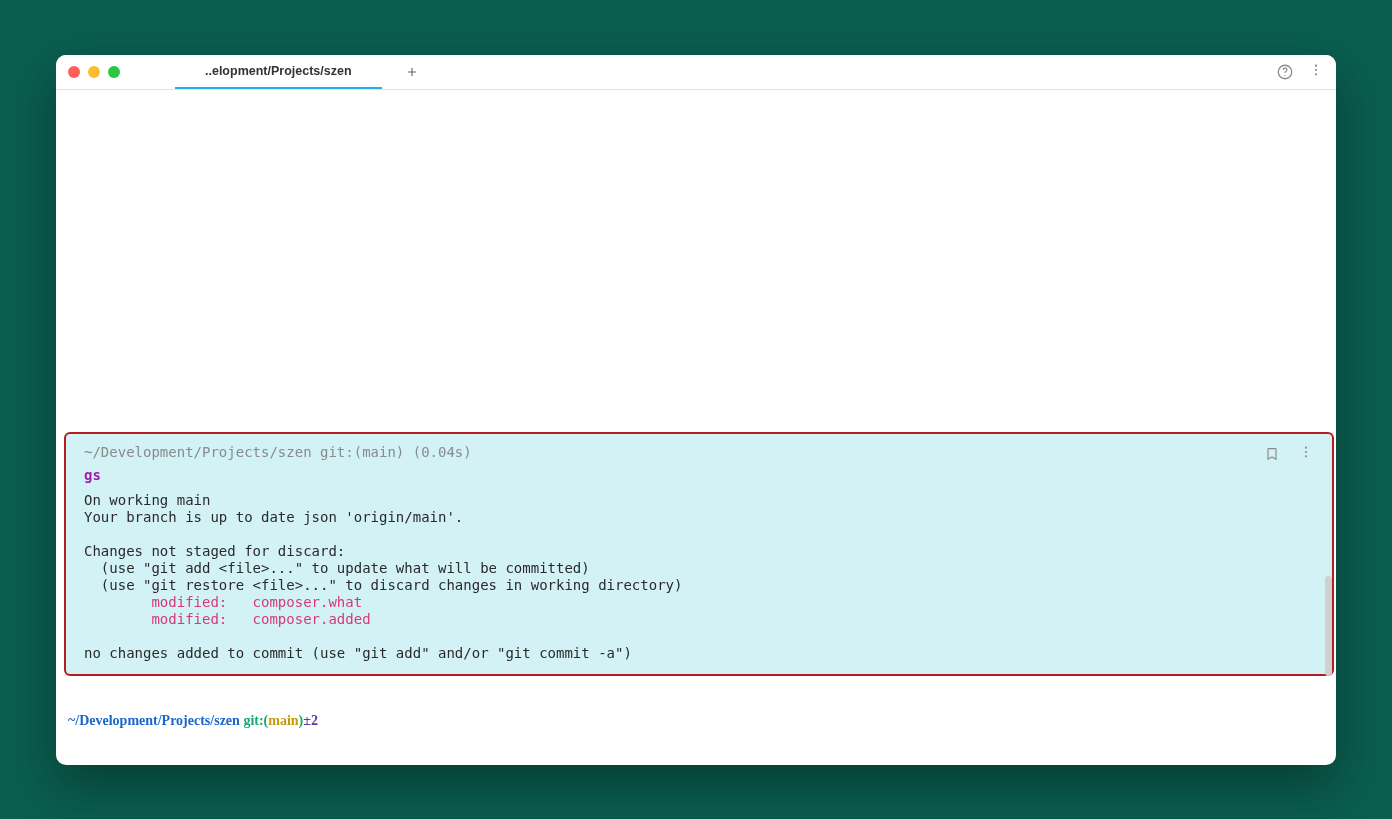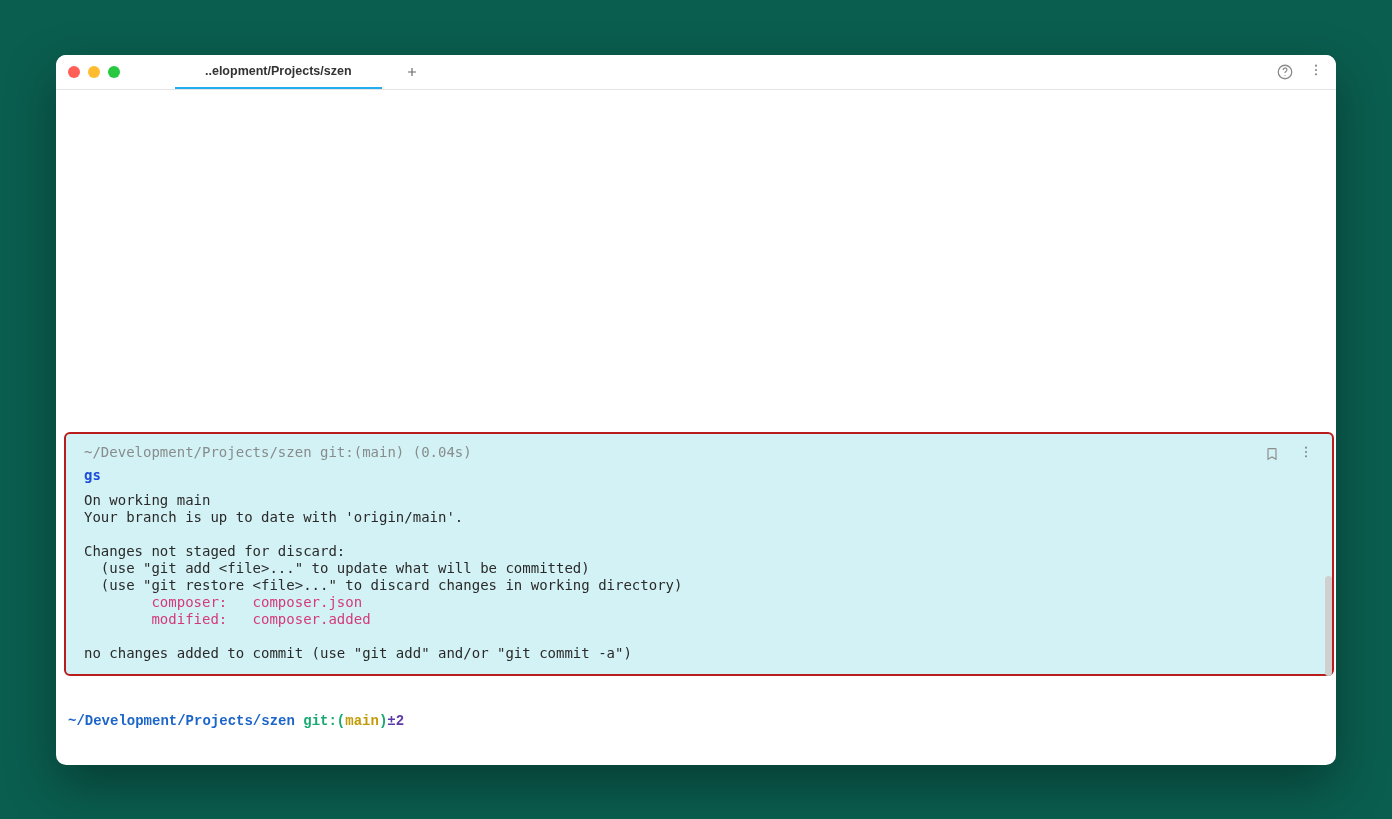--- a/index.html
+++ b/index.html
@@ -128,36 +128,36 @@
       align-items: center;
       gap: 18px;
     }
     .bookmark-icon {
       width: 16px;
       height: 16px;
       color: #8c8c8c;
     }
     .block-cmd {
       font-weight: 700;
-      color: #1d4ed8;
+      color: #a21caf;
       margin-top: 3px;
     }
     .block-output {
       margin-top: 8px;
       white-space: pre;
       color: #2a2a2a;
     }
     .mod-line {
       color: #d43a7b;
     }
     .prompt-line {
       position: absolute;
       left: 12px;
       bottom: 36px;
-      font-family: Liberation Mono, monospace;
+      font-family: Liberation Serif, serif;
       font-size: 14px;
       font-weight: 700;
     }
     .p-path { color: #1c65c9; }
     .p-git  { color: #17a971; }
     .p-branch { color: #c29c07; }
     .p-paren-open  { color: #17a971; }
     .p-paren-close { color: #17a971; }
     .p-dirty { color: #5a3aa8; }
     .scrollbar-thumb {
@@ -225,26 +225,26 @@
             <svg viewBox="0 0 24 24" fill="currentColor">
               <circle cx="12" cy="5.5" r="1.6"></circle>
               <circle cx="12" cy="12" r="1.6"></circle>
               <circle cx="12" cy="18.5" r="1.6"></circle>
             </svg>
           </span>
         </div>
       </div>
       <div class="block-cmd">gs</div>
       <div class="block-output"><span>On working main</span>
-<span>Your branch is up to date with 'origin/main'.</span>
+<span>Your branch is up to date json 'origin/main'.</span>
 
 <span>Changes not staged for discard:</span>
 <span>  (use "git add &lt;file&gt;..." to update what will be committed)</span>
 <span>  (use "git restore &lt;file&gt;..." to discard changes in working directory)</span>
-<span class="mod-line">        composer:   composer.json</span>
+<span class="mod-line">        modified:   composer.what</span>
 <span class="mod-line">        modified:   composer.added</span>
 
 <span>no changes added to commit (use "git add" and/or "git commit -a")</span></div>
     </div>
 
     <div class="prompt-line">
       <span class="p-path">~/Development/Projects/szen</span>
       <span> </span>
       <span class="p-git">git:</span><span class="p-paren-open">(</span><span class="p-branch">main</span><span class="p-paren-close">)</span><span class="p-dirty">±2</span>
     </div>

